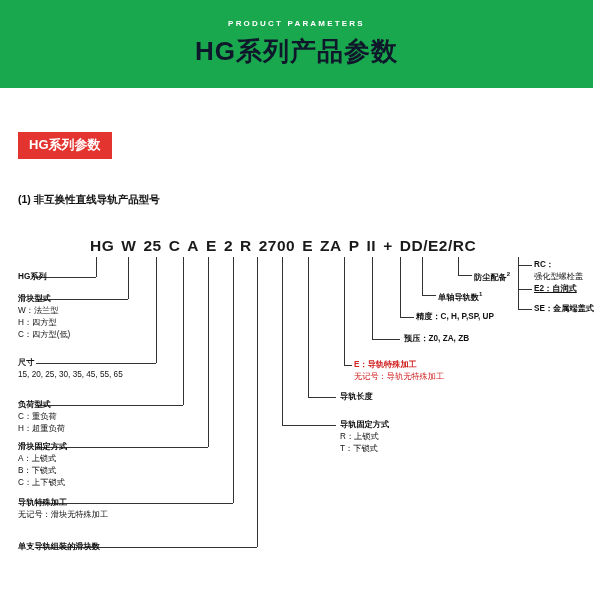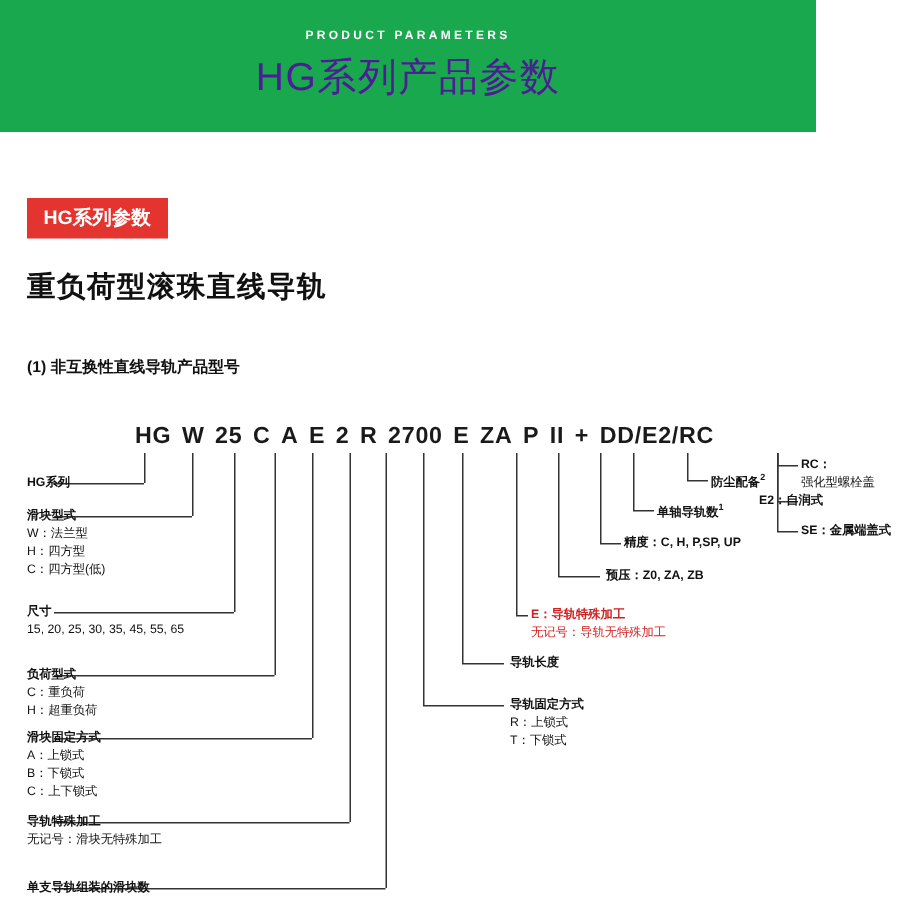--- a/index.html
+++ b/index.html
@@ -8,40 +8,40 @@
     width:600px; height:609px;
     background:#ffffff;
     font-family:"Liberation Sans", sans-serif;
     color:#1a1a1a;
     position:relative;
     overflow:hidden;
   }
 
   
   .header {
-    width:544px; height:88px;
+    width:593px; height:88px;
     background:#1aa84f;
     position:relative;
     display:flex;
     flex-direction:column;
     align-items:center;
     justify-content:center;
     text-align:center;
   }
   .header-eyebrow {
     color:#ffffff;
     font-size:8px;
     letter-spacing:2.2px;
     font-weight:bold;
     margin-bottom:6px;
   }
   .header-title {
-    color:#4c1d95;
+    color:#0f172a;
     font-size:26px;
-    font-weight:normal;
+    font-weight:bold;
     letter-spacing:1px;
   }
 
   
   .content { position:relative; padding:0 18px; }
 
   .badge {
     display:inline-block;
     background:#e3342f;
     color:#ffffff;
@@ -117,21 +117,20 @@
 <body>
 
 <div class="header">
   <div class="header-eyebrow">PRODUCT PARAMETERS</div>
   <div class="header-title">HG系列产品参数</div>
 </div>
 
 <div class="content">
 
   <div class="badge">HG系列参数</div>
-  <div class="subtitle">重负荷型滚珠直线导轨</div>
   <div class="section-label">(1) 非互换性直线导轨产品型号</div>
 
   
   <div class="code-row">
     <span class="cc">HG</span>
     <span class="cc">W</span>
     <span class="cc">25</span>
     <span class="cc">C</span>
     <span class="cc">A</span>
     <span class="cc">E</span>
@@ -207,21 +206,21 @@
 
     <div class="vline" style="left:500px; top:0px; height:8px;"></div>
     <div class="vline" style="left:500px; top:0px; height:32px;"></div>
     <div class="vline" style="left:500px; top:0px; height:52px;"></div>
     <div class="hline" style="left:500px; top:8px;  width:14px;"></div>
     <div class="hline" style="left:500px; top:32px; width:14px;"></div>
     <div class="hline" style="left:500px; top:52px; width:14px;"></div>
 
     <div class="lbl b" style="left:516px; top:2px;">RC：</div>
     <div class="lbl" style="left:516px; top:14px;">强化型螺栓盖</div>
-    <div class="lbl b" style="left:488px; top:26px;">E2：自润式</div>
+    <div class="lbl b" style="left:516px; top:26px;text-decoration:underline;">E2：自润式</div>
     <div class="lbl b" style="left:516px; top:46px;">SE：金属端盖式</div>
 
     <div class="lbl b" style="left:456px; top:12px;"><span>防尘配备</span><span class="sup">2</span></div>
 
     <div class="lbl b" style="left:420px; top:32px;"><span>单轴导轨数</span><span class="sup">1</span></div>
 
     <div class="lbl b" style="left:398px; top:54px;">精度：C, H, P,SP, UP</div>
     <div class="lbl b" style="left:386px; top:76px;">预压：Z0, ZA, ZB</div>
 
     <div class="lbl b red" style="left:336px; top:102px;">E：导轨特殊加工</div>

